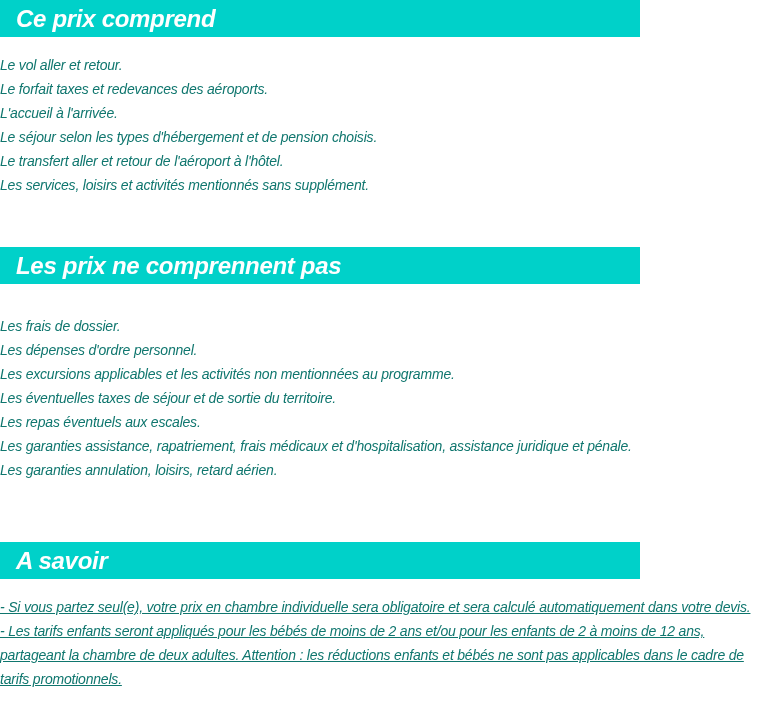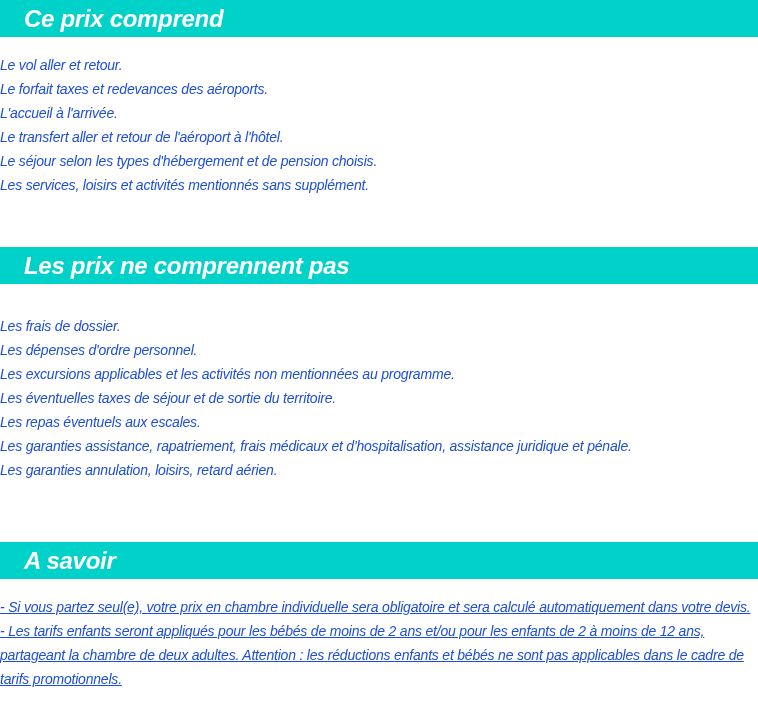--- a/index.html
+++ b/index.html
@@ -10,25 +10,25 @@
     body {
       width: 758px;
       height: 715px;
       overflow: hidden;
       position: relative;
       font-family: "Liberation Sans", "DejaVu Sans", sans-serif;
     }
     .section-header {
       position: absolute;
       left: 0;
-      width: 758px;
+      width: 640px;
       height: 37px;
       background: #00d1c9;
       box-sizing: border-box;
-      padding-left: 24px;
+      padding-left: 16px;
     }
     .section-header h2 {
       margin: 0;
       color: #ffffff;
       font-style: italic;
       font-weight: bold;
       font-size: 24px;
       line-height: 37px;
       letter-spacing: -0.3px;
       font-family: "Liberation Sans", "DejaVu Sans", sans-serif;
@@ -36,21 +36,21 @@
     .section-body {
       position: absolute;
       left: 0;
       width: 758px;
       margin: 0;
       padding: 0;
       list-style: none;
     }
     .section-body li, .section-body p {
       margin: 0;
-      color: #1d4ed8;
+      color: #0f766e;
       font-style: italic;
       font-size: 14px;
       line-height: 24px;
       white-space: nowrap;
       letter-spacing: -0.2px;
     }
     .section-body p.wrap {
       white-space: normal;
       width: 752px;
       text-decoration: underline;
@@ -65,22 +65,22 @@
 </head>
 <body>
 
 <div class="section-header" id="hdr-1">
   <h2>Ce prix comprend</h2>
 </div>
 <ul class="section-body" id="body-1">
   <li>Le vol aller et retour.</li>
   <li>Le forfait taxes et redevances des aéroports.</li>
   <li>L'accueil à l'arrivée.</li>
+  <li>Le séjour selon les types d'hébergement et de pension choisis.</li>
   <li>Le transfert aller et retour de l'aéroport à l'hôtel.</li>
-  <li>Le séjour selon les types d'hébergement et de pension choisis.</li>
   <li>Les services, loisirs et activités mentionnés sans supplément.</li>
 </ul>
 
 <div class="section-header" id="hdr-2">
   <h2>Les prix ne comprennent pas</h2>
 </div>
 <ul class="section-body" id="body-2">
   <li>Les frais de dossier.</li>
   <li>Les dépenses d'ordre personnel.</li>
   <li>Les excursions applicables et les activités non mentionnées au programme.</li>

